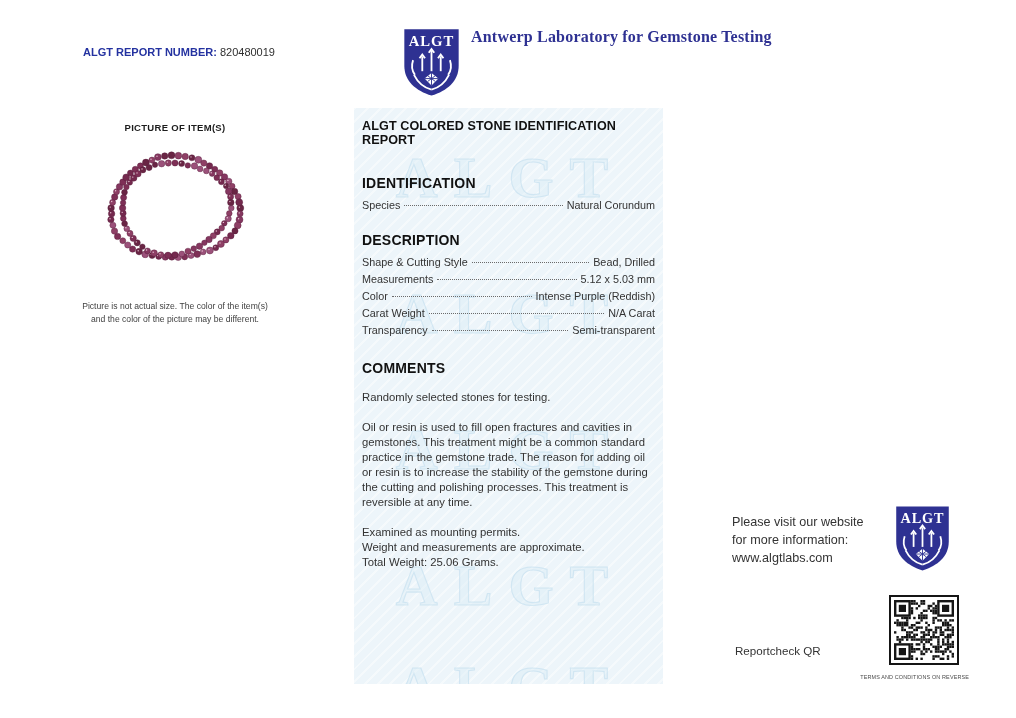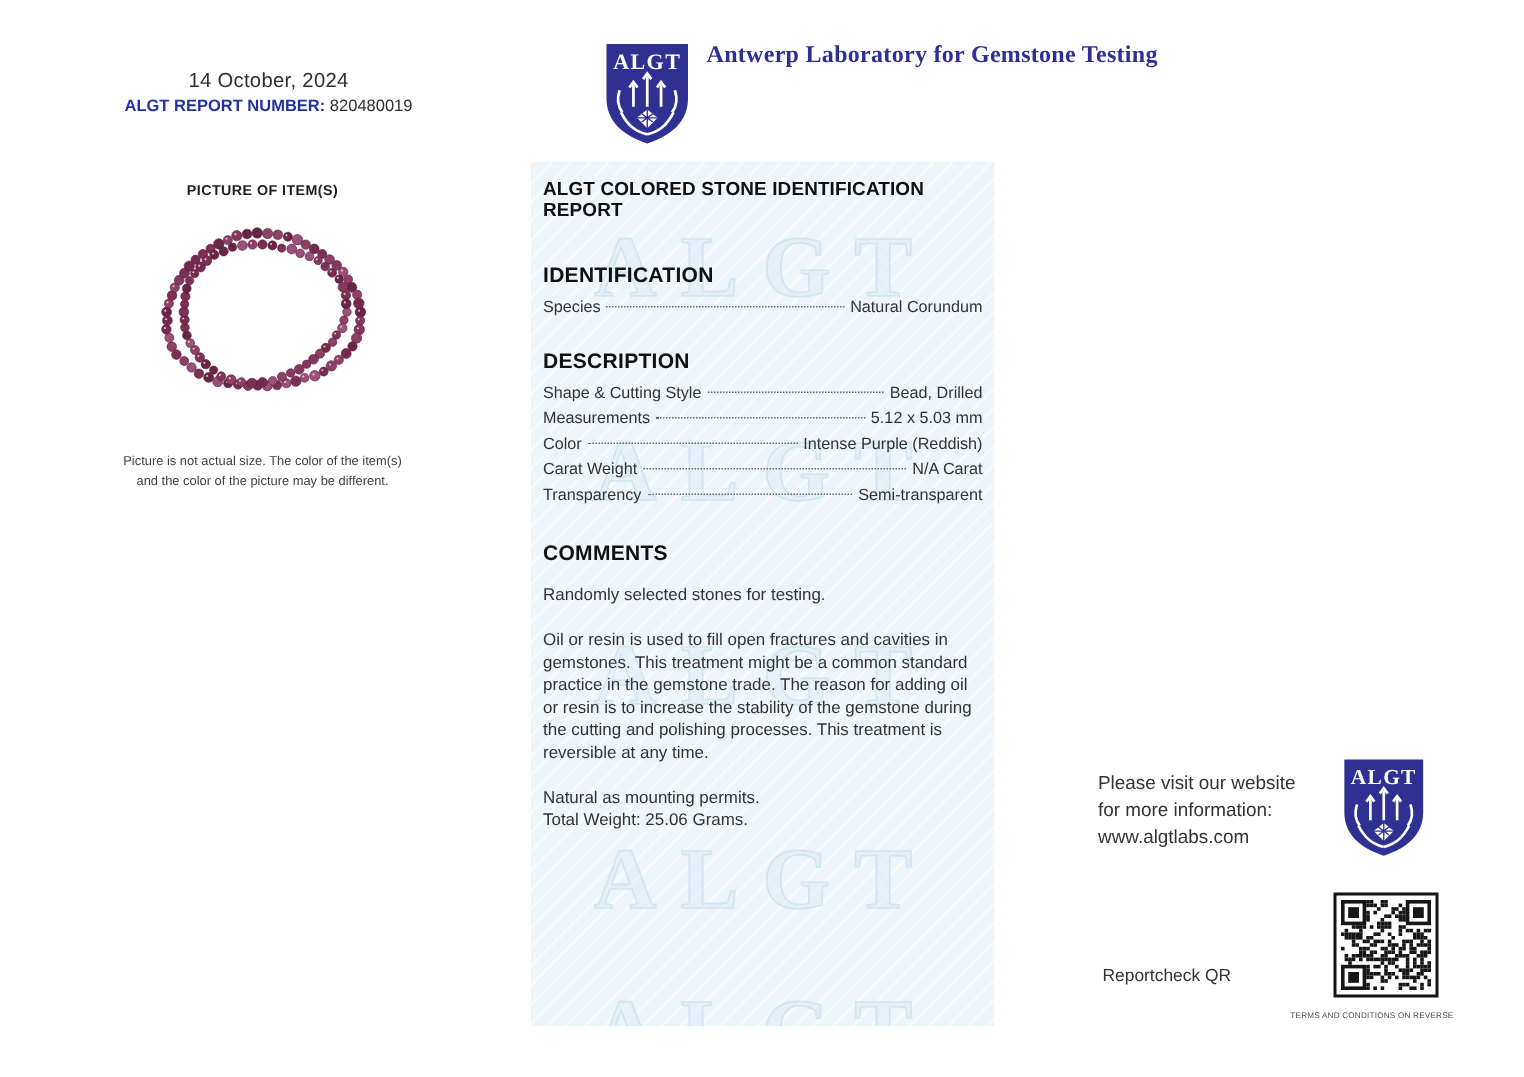--- a/index.html
+++ b/index.html
@@ -80,21 +80,20 @@
     position:absolute; top:674px; right:47px; font-size:8px; color:#4a4a4a;
     letter-spacing:.2px; transform:scale(.68); transform-origin:right top; white-space:nowrap;
   }
 </style>
 </head>
 <body>
 
 <div class="page">
 
   <div class="date-block">
-    <div class="date-line">14 October, 2024</div>
     <div class="report-line">
       <span class="report-label">ALGT REPORT NUMBER:</span>
       <span class="report-number">820480019</span>
     </div>
   </div>
 
   <div class="logo">
     <svg class="shield-svg" width="65" height="70" viewBox="0 0 64 76">
       <path d="M2.5,2.5 H61.5 V42 C61.5,59 49,69 32,74.5 C15,69 2.5,59 2.5,42 Z" fill="#2e3192"></path>
       <text x="32" y="21" text-anchor="middle" font-family="Liberation Serif, DejaVu Serif, serif" font-weight="bold" font-size="16" fill="#ffffff" letter-spacing="1">ALGT</text>
@@ -331,21 +330,22 @@
           <span class="spec-dots"></span>
           <span class="spec-value">Semi-transparent</span>
         </div>
       </div>
 
       <div class="section-heading heading-comm">COMMENTS</div>
       <div class="comments-body">
         <div class="comments-para">Randomly selected stones for testing.</div>
         <div class="comments-para">Oil or resin is used to fill open fractures and cavities in gemstones. This treatment might be a common standard practice in the gemstone trade. The reason for adding oil or resin is to increase the stability of the gemstone during the cutting and polishing processes. This treatment is reversible at any time.</div>
         <div class="comments-para">
-          <div>Natural as mounting permits.</div>
+          <div>Examined as mounting permits.</div>
+          <div>Weight and measurements are approximate.</div>
           <div>Total Weight: 25.06 Grams.</div>
         </div>
       </div>
     </div>
   </div>
 
   <div class="website-block">
     <div>Please visit our website</div>
     <div>for more information:</div>
     <div>www.algtlabs.com</div>

